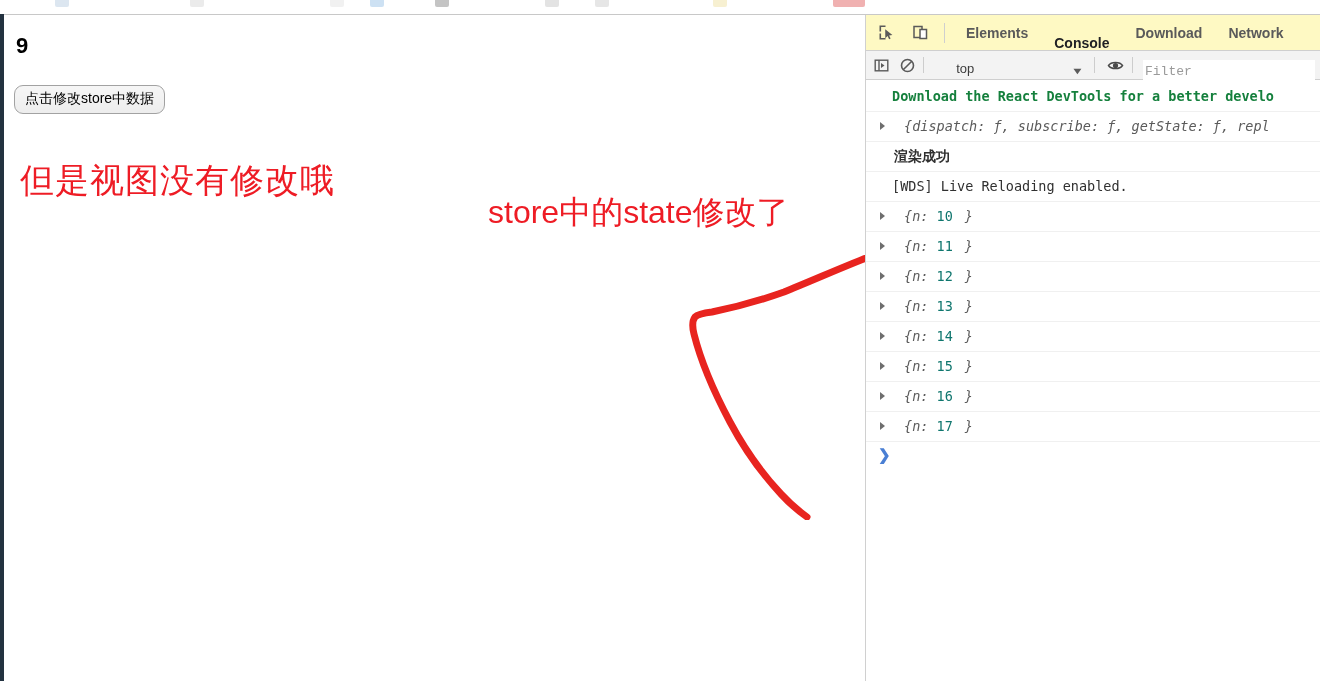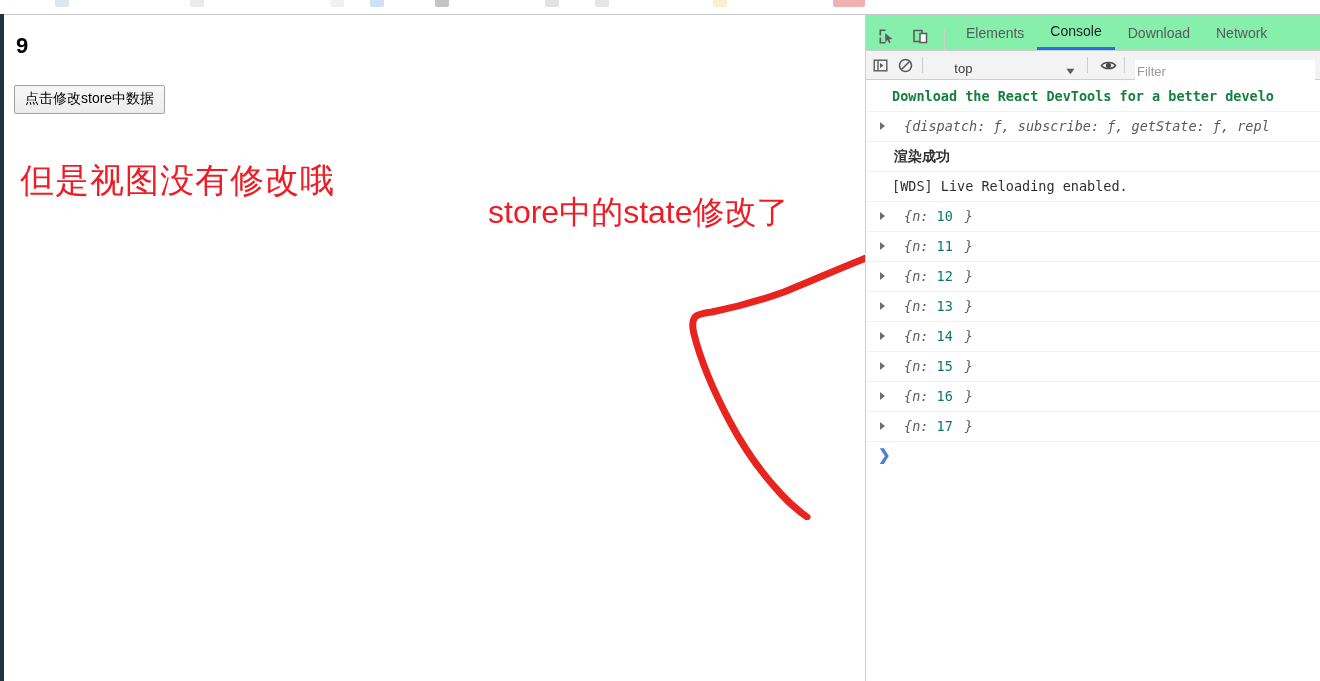--- a/index.html
+++ b/index.html
@@ -63,21 +63,21 @@
   }
   #modify-store-button {
     position: absolute;
     left: 10px; top: 70px;
     padding: 4px 10px 5px 10px;
     font-size: 14px;
     font-family: "Liberation Sans", sans-serif;
     color: #000000;
     background: linear-gradient(#f6f6f6, #ededed);
     border: 1px solid #a2a2a2;
-    border-radius: 2px;
+    border-radius: 9px;
     cursor: pointer;
   }
   #annotation-view-not-updated {
     position: absolute;
     left: 16px; top: 143px;
     font-size: 34px;
     color: #ee1c25;
     letter-spacing: 1px;
     white-space: nowrap;
     font-family: "Liberation Sans", sans-serif;
@@ -103,25 +103,26 @@
     position: absolute;
     left: 865px; top: 15px;
     width: 455px; height: 666px;
     background: #ffffff;
     border-left: 1px solid #d0d0d0;
     font-family: "Liberation Sans", sans-serif;
   }
   #devtools-tabbar {
     position: relative;
     height: 36px;
-    background: #86efac;
+    background: #fef9c3;
     border-bottom: 1px solid #cfcfcf;
     display: flex;
-    align-items: flex-end;
+    align-items: center;
     box-sizing: border-box;
+    font-weight: bold;
   }
   .dt-icon-btn {
     width: 28px; height: 28px;
     margin-left: 6px;
     display: flex;
     align-items: center;
     justify-content: center;
     cursor: pointer;
   }
   #tabbar-separator {
@@ -189,21 +190,21 @@
   #console-filter-input {
     flex: 1;
     height: 20px;
     margin-left: 4px;
     margin-right: 6px;
     border: none;
     outline: none;
     background: #ffffff;
     font-size: 13px;
     color: #3c3c3c;
-    font-family: Liberation Sans, sans-serif;
+    font-family: Liberation Mono, monospace;
     margin-top: 12px;
   }
   #console-filter-input::placeholder { color: #9a9a9a; }
 
   #console-log {
     position: absolute;
     left: 0; top: 67px;
     right: 0; bottom: 0;
     background: #ffffff;
     overflow: hidden;

